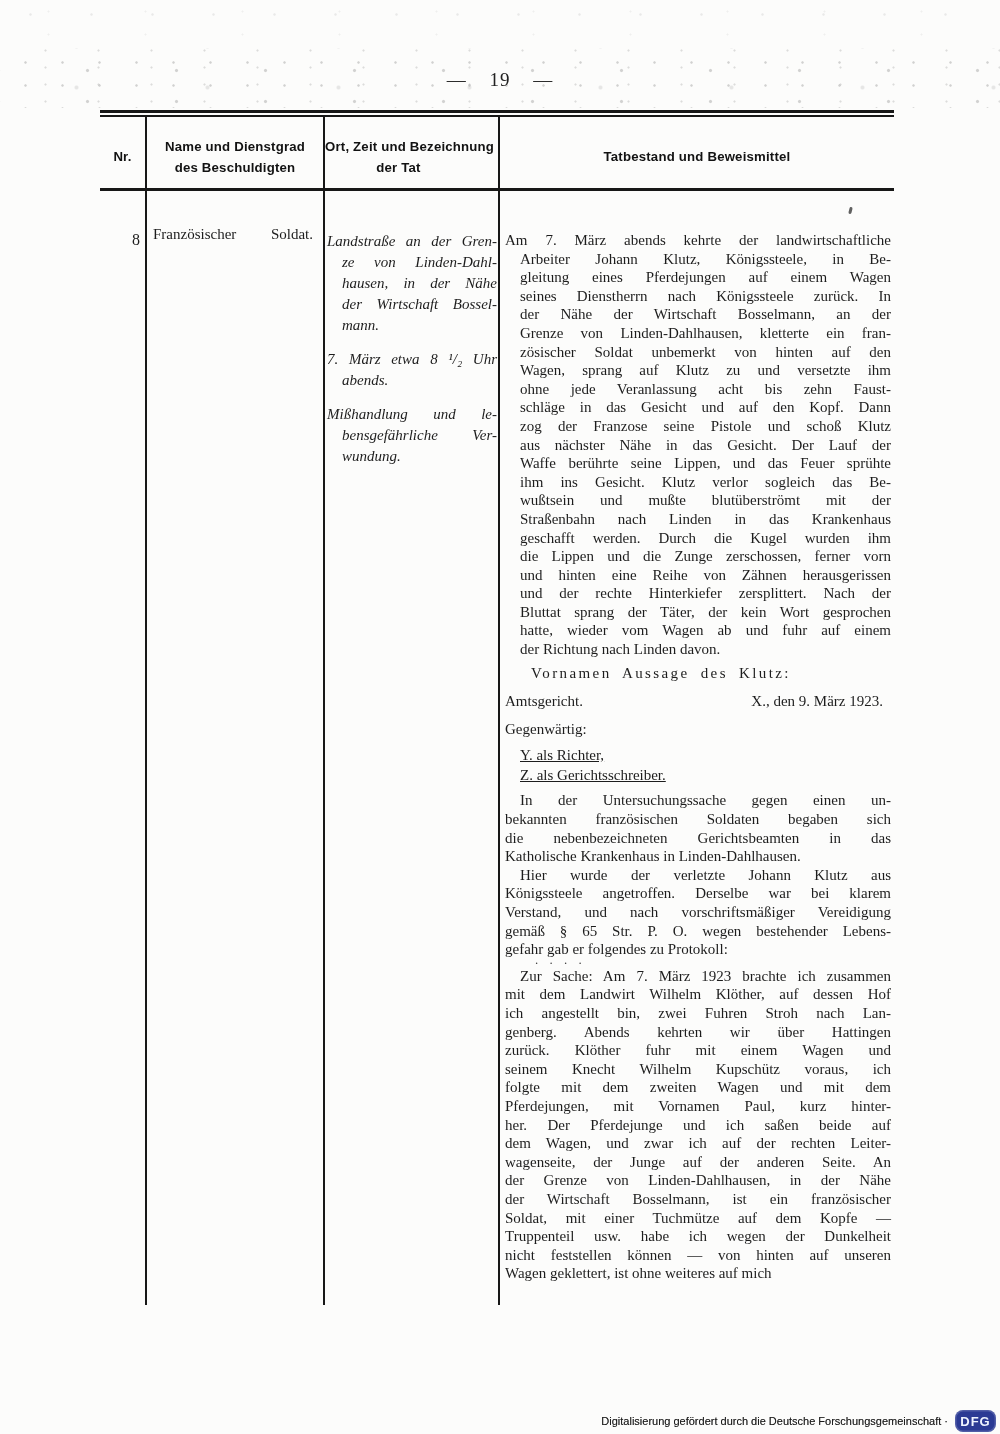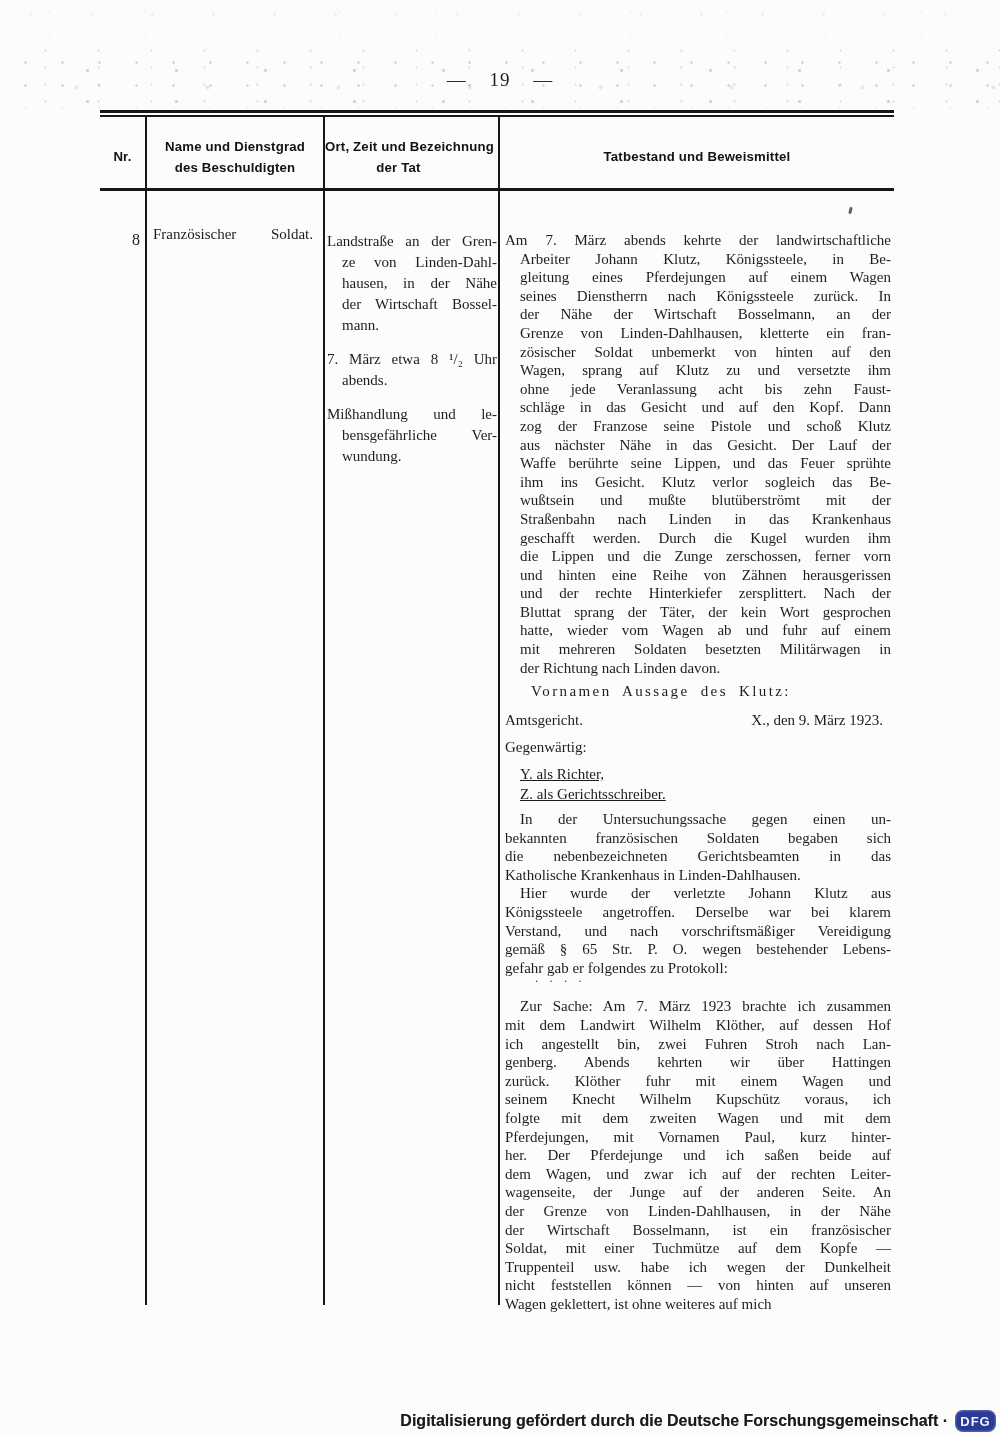--- a/index.html
+++ b/index.html
@@ -86,53 +86,53 @@
   }
 
   
   .ln{text-align:justify;text-align-last:justify;}
   .ln.lst{text-align-last:left;}
   .blk.hang{padding-left:15px;}
   .blk.hang .ln.fst{margin-left:-15px;}
   .blk.first .ln.fst{text-indent:15px;}
   .blk.flush .ln,.blk.list .ln{text-align-last:left;}
 
-  #cell-ort .blk{margin-top:13px;}
+  #cell-ort .blk{margin-top:13px;font-style:italic;}
   #cell-ort .blk:first-child{margin-top:0;}
 
   #cell-tat .blk.heading{
     margin-top:5px;padding-left:26px;
     letter-spacing:2.4px;word-spacing:5px;
   }
   #cell-tat .blk.split{
     margin-top:10px;display:flex;justify-content:space-between;
     padding-right:8px;
   }
   #cell-tat .blk.flush{margin-top:9px;}
   #cell-tat .blk.list{margin-top:7px;padding-left:15px;line-height:20px;text-decoration:underline;}
   #cell-tat .blk.first{margin-top:6px;}
   #cell-tat .blk.first + .blk.first{margin-top:0;}
   #cell-tat .blk.dots{
     margin-top:-4px;height:12px;line-height:10px;
     padding-left:30px;letter-spacing:4px;font-size:13px;opacity:.85;
   }
-  #cell-tat .blk.dots + .blk.first{margin-top:12px;}
+  #cell-tat .blk.dots + .blk.first{margin-top:0;}
 
   .inkmark{
     position:absolute;left:849px;top:207px;width:3px;height:7px;
     background:#3a3a3a;border-radius:2px;transform:rotate(14deg);opacity:.8;
   }
 
   .footer{
     position:absolute;top:1410px;right:4px;
     display:flex;align-items:center;gap:7px;
     font-family:"Liberation Sans", sans-serif;
   }
   .credit{
-    font-size:16px;font-weight:bold;color:#1b1b1b;
+    font-size:11px;font-weight:normal;color:#1b1b1b;
     text-shadow:0 0 .6px rgba(0,0,0,.45);
   }
   .dfg{
     width:41px;height:22px;background:var(--dfg);
     color:#eef3ff;font-weight:bold;font-size:13px;
     display:flex;align-items:center;justify-content:center;
     letter-spacing:1px;border-radius:8px;
     box-shadow:inset 0 0 0 1.5px rgba(255,255,255,.18);
   }
 </style>
@@ -206,21 +206,20 @@
         <div class="ln">Waffe berührte seine Lippen, und das Feuer sprühte</div>
         <div class="ln">ihm ins Gesicht.  Klutz verlor sogleich das Be-</div>
         <div class="ln">wußtsein und mußte blutüberströmt mit der</div>
         <div class="ln">Straßenbahn nach Linden in das Krankenhaus</div>
         <div class="ln">geschafft werden.  Durch die Kugel wurden ihm</div>
         <div class="ln">die Lippen und die Zunge zerschossen, ferner vorn</div>
         <div class="ln">und hinten eine Reihe von Zähnen herausgerissen</div>
         <div class="ln">und der rechte Hinterkiefer zersplittert.  Nach der</div>
         <div class="ln">Bluttat sprang der Täter, der kein Wort gesprochen</div>
         <div class="ln">hatte, wieder vom Wagen ab und fuhr auf einem</div>
-        <div class="ln">mit mehreren Soldaten besetzten Militärwagen in</div>
         <div class="ln lst">der Richtung nach Linden davon.</div>
       </div>
       <div class="blk heading">Vornamen Aussage des Klutz:</div>
       <div class="blk split">
         <span>Amtsgericht.</span>
         <span>X., den 9. März 1923.</span>
       </div>
       <div class="blk flush">
         <div class="ln fst lst">Gegenwärtig:</div>
       </div>

